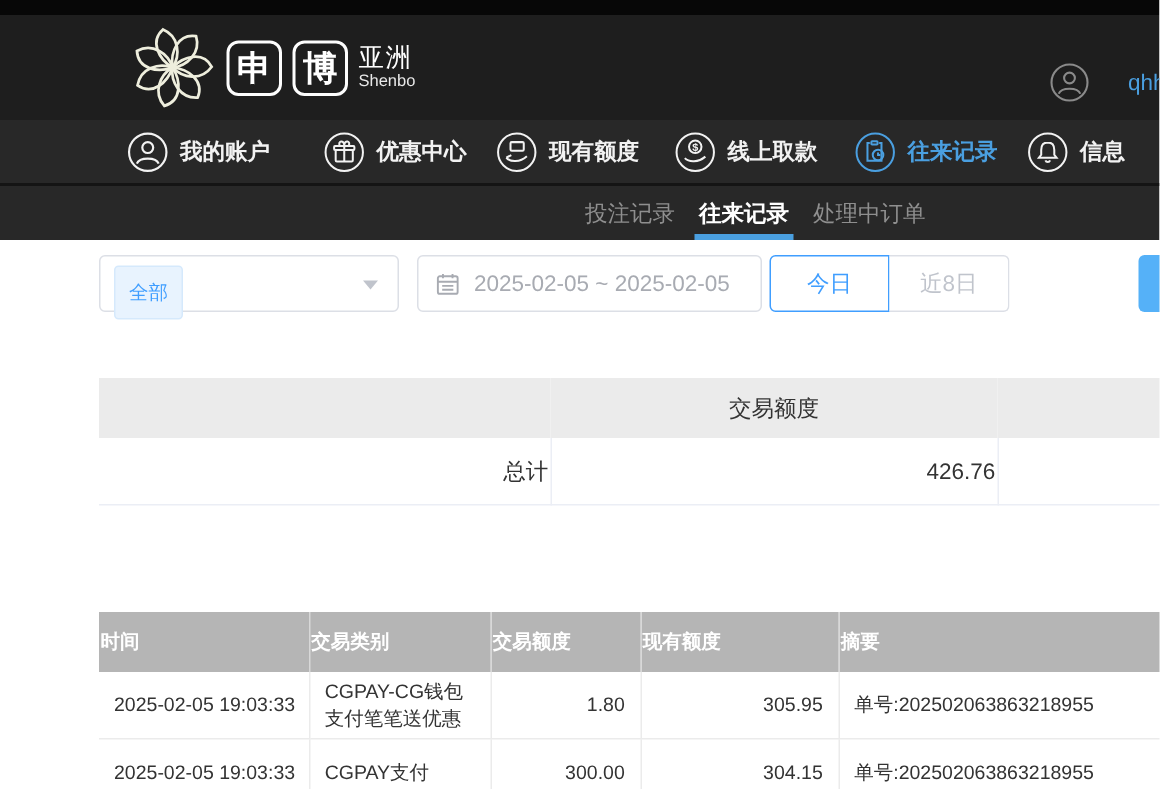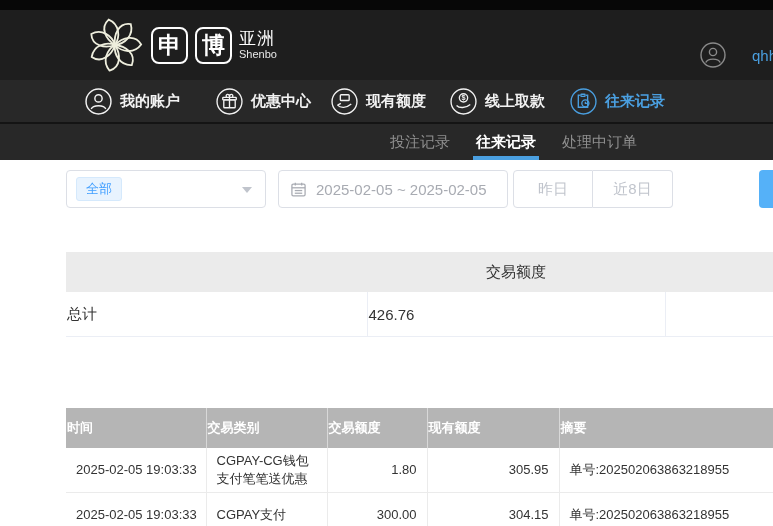--- a/index.html
+++ b/index.html
@@ -28,32 +28,32 @@
   .nav-item:nth-child(2){margin-left:36px;}
   .nav-item:nth-child(3){margin-left:20px;}
   .nav-item:nth-child(4){margin-left:24px;}
   .nav-item:nth-child(5){margin-left:25px;}
   .nav-item:nth-child(6){margin-left:20px;}
   .nav-item.active{color:#4a9fe0;}
   .nav-item svg{display:block;}
 
   
   .sub-nav{height:36px;background:#282828;border-top:2px solid #141414;display:flex;
-           padding-left:390px;gap:26px;}
+           padding-left:390px;gap:16px;}
   .tab{display:flex;align-items:center;color:#8f8f8f;font-size:15px;position:relative;
        cursor:pointer;white-space:nowrap;}
   .tab.active{color:#fff;font-weight:bold;}
   .tab.active::after{content:"";position:absolute;left:-3px;right:-3px;bottom:0;height:4px;background:#4a9fe0;}
 
   
   .content{position:relative;height:366px;background:#fff;}
 
   .select-box{position:absolute;left:66px;top:10px;width:200px;height:38px;border:1px solid #dcdfe6;
               border-radius:4px;box-sizing:border-box;background:#fff;cursor:pointer;}
-  .tag{position:absolute;left:9px;top:6px;height:24px;padding:0 9px;background:#e8f3fe;
+  .tag{position:absolute;left:9px;top:6px;height:36px;padding:0 9px;background:#e8f3fe;
        border:1px solid #d5e9fc;border-radius:3px;color:#409eff;font-size:13px;
        display:flex;align-items:center;box-sizing:border-box;}
   .caret{position:absolute;right:13px;top:16px;width:0;height:0;border-left:5px solid transparent;
          border-right:5px solid transparent;border-top:6px solid #c0c4cc;}
 
   .date-box{position:absolute;left:278px;top:10px;width:230px;height:38px;border:1px solid #dcdfe6;
             border-radius:4px;box-sizing:border-box;background:#fff;display:flex;align-items:center;
             gap:9px;padding:0 11px;color:#a8abb2;font-size:15px;cursor:pointer;white-space:nowrap;}
 
   .btn-group{position:absolute;left:513px;top:10px;display:flex;}
@@ -63,21 +63,21 @@
   .qbtn:first-child{border-radius:4px 0 0 4px;}
   .qbtn:last-child{border-radius:0 4px 4px 0;}
   .qbtn.active{border:1px solid #409eff;color:#409eff;}
   .search-btn{position:absolute;left:759px;top:10px;width:46px;height:38px;background:#55b1f8;
               border:none;border-radius:4px;cursor:pointer;}
 
   
   table{border-collapse:collapse;table-layout:fixed;}
   .summary-table{position:absolute;left:66px;top:92px;width:933px;}
   .summary-table .sum-head td{height:38px;background:#ebebeb;font-size:15px;color:#333;text-align:center;}
-  .summary-table .sum-row td{height:42px;font-size:15px;color:#333;text-align:left;
+  .summary-table .sum-row td{height:42px;font-size:15px;color:#333;text-align:right;
                              border-bottom:1px solid #ebeef5;background:#fff;}
   .summary-table .sum-row td:nth-child(1),
   .summary-table .sum-row td:nth-child(2){border-right:1px solid #ebeef5;}
 
   
   .tx-table{position:absolute;left:66px;top:248px;width:933px;}
   .tx-table th{height:38px;background:#b5b5b5;color:#fff;font-size:13px;font-weight:bold;
                text-align:left;border-right:1px solid #d8d8d8;}
   .tx-table th:last-child{border-right:none;}
   .tx-table td{height:40px;font-size:13px;color:#333;background:#fff;padding:2px 10px;
@@ -165,20 +165,28 @@
     <div class="nav-item active">
       <svg width="27" height="27" viewBox="0 0 26 26" fill="none" stroke="currentColor" stroke-width="1.3">
         <circle cx="13" cy="13" r="12"></circle>
         <path d="M15.5 7 L17 7 L17 18.5 L8 18.5 L8 7 L9.5 7"></path>
         <rect x="10.5" y="6" width="4" height="2" rx="0.5"></rect>
         <circle cx="14.8" cy="14.8" r="3.4"></circle>
         <path d="M14.8 13.2 L14.8 14.8 L16.3 14.8"></path>
       </svg>
       <span>往来记录</span>
     </div>
+    <div class="nav-item">
+      <svg width="27" height="27" viewBox="0 0 26 26" fill="none" stroke="currentColor" stroke-width="1.3">
+        <circle cx="13" cy="13" r="12"></circle>
+        <path d="M13 6.8 C10.2 6.8 8.8 8.8 8.8 11.6 L8.8 14.6 L7.3 16.6 L18.7 16.6 L17.2 14.6 L17.2 11.6 C17.2 8.8 15.8 6.8 13 6.8 Z"></path>
+        <path d="M11.5 18.2 A1.6 1.6 0 0 0 14.5 18.2"></path>
+      </svg>
+      <span>信息</span>
+    </div>
   </nav>
 
   <div class="sub-nav">
     <div class="tab">
       <span>投注记录</span>
     </div>
     <div class="tab active">
       <span>往来记录</span>
     </div>
     <div class="tab">
@@ -199,21 +207,21 @@
         <line x1="1.8" y1="6.4" x2="14.2" y2="6.4"></line>
         <line x1="5" y1="1.6" x2="5" y2="4.2"></line>
         <line x1="11" y1="1.6" x2="11" y2="4.2"></line>
         <line x1="4.5" y1="9" x2="11.5" y2="9"></line>
         <line x1="4.5" y1="11.5" x2="11.5" y2="11.5"></line>
       </svg>
       <span>2025-02-05 ~ 2025-02-05</span>
     </div>
 
     <div class="btn-group">
-      <button class="qbtn">昨日</button>
+      <button class="qbtn active">今日</button>
       <button class="qbtn">近8日</button>
     </div>
 
     <button class="search-btn"></button>
 
     <table class="summary-table">
       <colgroup>
           <col style="width:301px">
           <col style="width:298px">
           <col style="width:334px">

